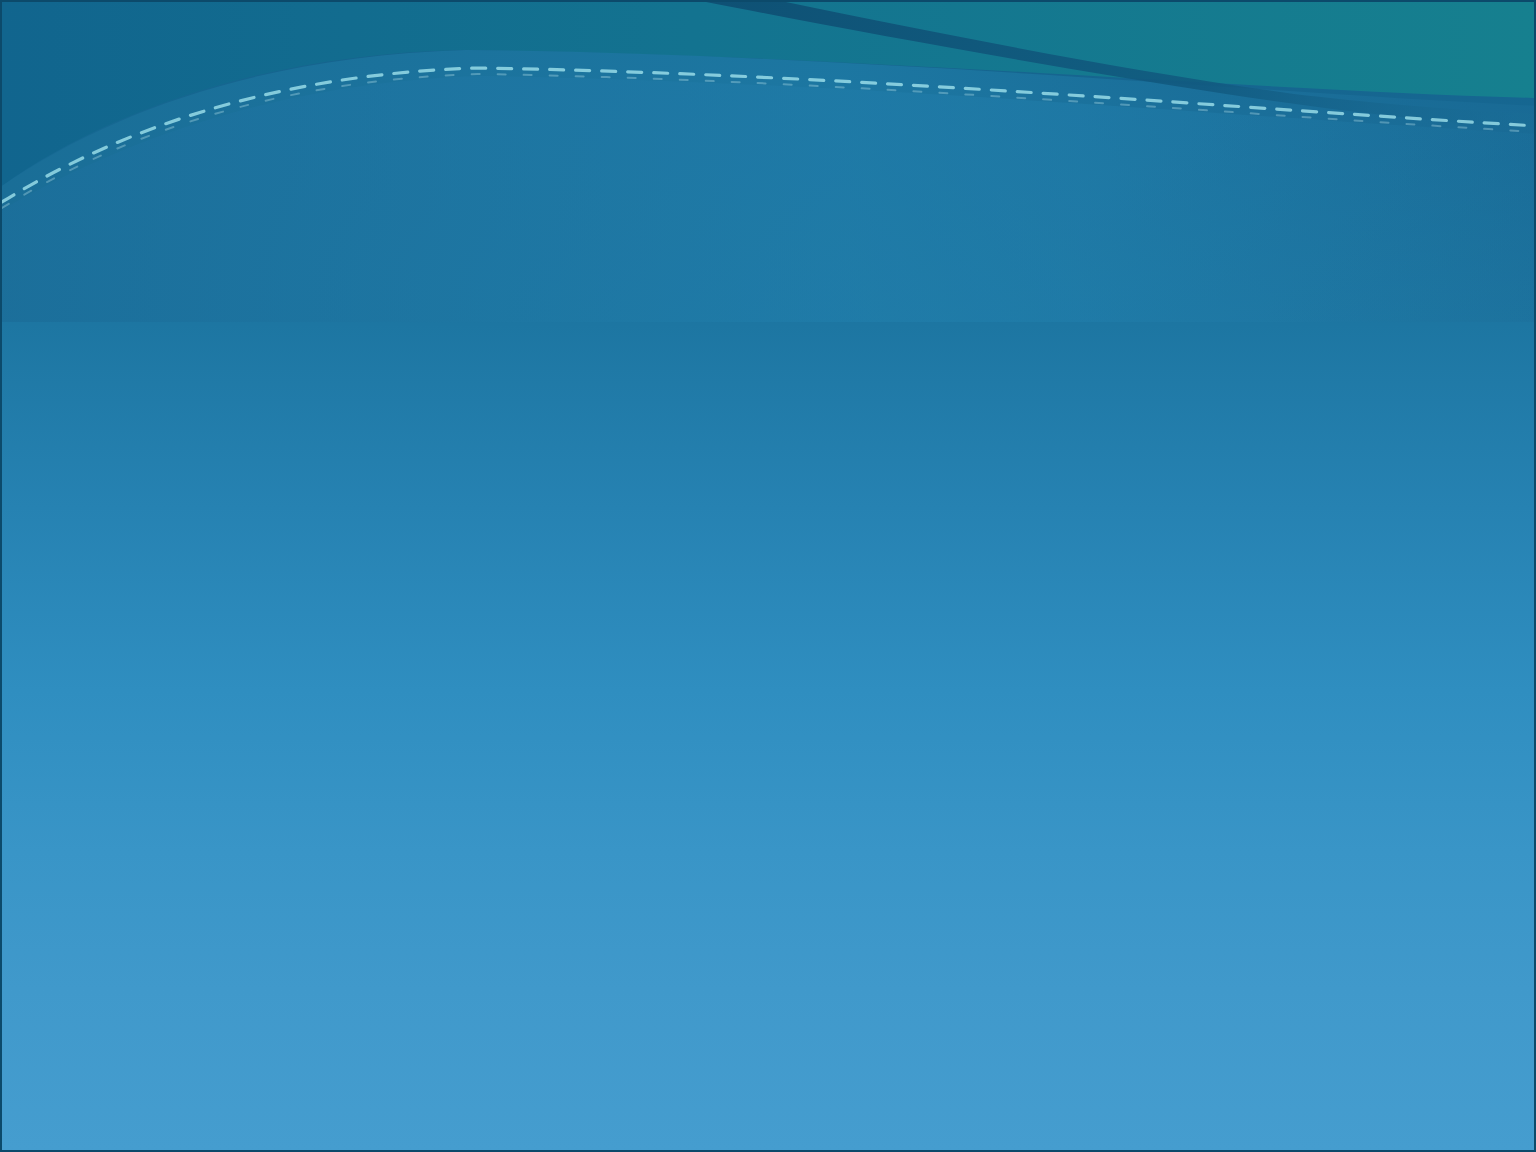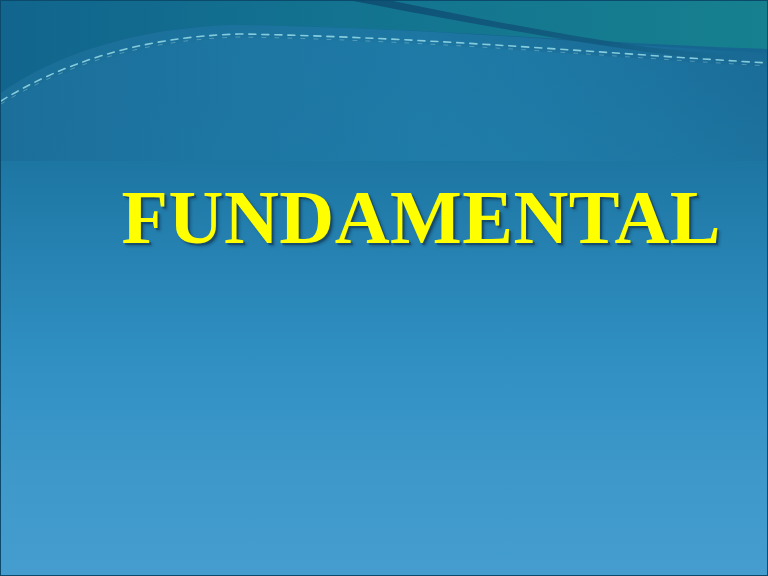--- a/index.html
+++ b/index.html
@@ -107,16 +107,15 @@
                L 768,64 C 716,60 664,54 612,46 C 520,32 424,14 352,0 Z" fill="url(#ribbonFill)"></path>
     </g>
 
     <g>
       <path d="M 0,100 C 58,64 136,36 238,33 C 428,36 624,54 768,62" fill="none" stroke="#A8E9F2" stroke-opacity="0.75" stroke-width="1.6" stroke-linecap="round" stroke-dasharray="7 6"></path>
       <path d="M 0,103 C 58,67 136,39 238,36 C 428,39 624,57 768,65" fill="none" stroke="#CFF4FA" stroke-opacity="0.30" stroke-width="1" stroke-linecap="round" stroke-dasharray="4 9"></path>
     </g>
   </svg>
 
   <div class="title-block">
-    <span class="title-line">FUNDAMENTAL</span>
   </div>
 
 </div>
 
 </body></html>

